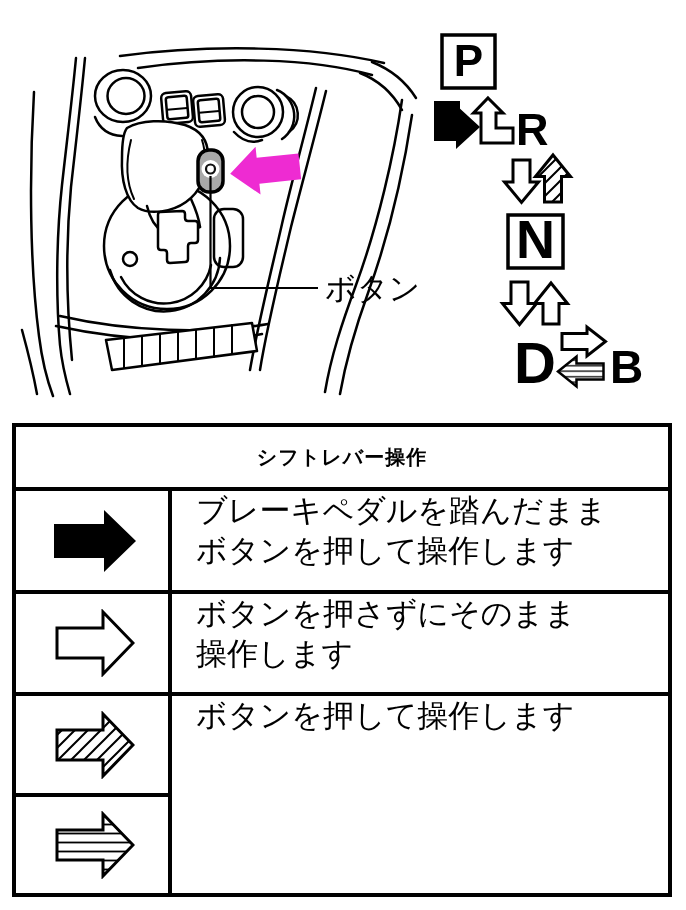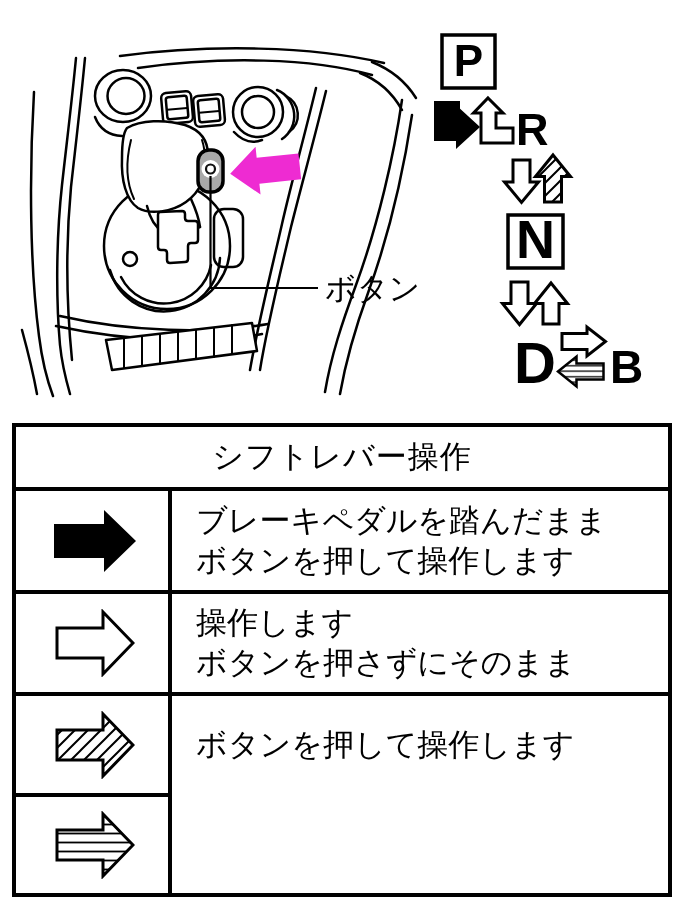--- a/index.html
+++ b/index.html
@@ -11,23 +11,23 @@
   .ln{fill:none;stroke:#000;stroke-width:2.5;stroke-linecap:round;stroke-linejoin:round;}
   .ln-thin{fill:none;stroke:#000;stroke-width:2;stroke-linecap:round;}
   .shape-w{fill:#fff;stroke:#000;stroke-width:2.5;stroke-linejoin:round;}
   .sp-arrow{stroke:#000;stroke-width:3;stroke-linejoin:miter;}
   .sp-box{fill:#fff;stroke:#000;stroke-width:3.5;}
 
   .op-table{position:absolute;left:12px;top:423px;width:660px;height:474px;border:4px solid #000;
             box-sizing:border-box;display:grid;grid-template-columns:156px 1fr;
             grid-template-rows:60px 103px 102px 101px 100px;background:#fff;}
   .t-header{grid-column:1 / 3;display:flex;align-items:center;justify-content:center;
-            font-size:31px;letter-spacing:1px;}
+            font-size:20px;letter-spacing:1px;font-weight:bold;}
   .c-arrow{border-right:4px solid #000;display:flex;align-items:center;justify-content:center;}
-  .c-text{display:flex;flex-direction:column;justify-content:center;padding-left:24px;
+  .c-text{display:flex;flex-direction:column;padding-left:24px;
           font-size:31px;line-height:40px;white-space:nowrap;}
   .r2{border-top:4px solid #000;}
   .c-arrow svg{display:block;margin-left:6px;}
 </style>
 </head>
 <body>
 
 <div class="canvas">
 
   <svg class="figure-svg" width="686" height="412" viewBox="0 0 686 412">
@@ -166,22 +166,22 @@
       <div>ブレーキペダルを踏んだまま</div>
       <div>ボタンを押して操作します</div>
     </div>
 
     <div class="c-arrow r2">
       <svg width="80" height="68" viewBox="0 0 80 68">
         <path d="M48,3 L78,34 L48,65 V49 H2 V19 H48 Z" fill="#fff" stroke="#000" stroke-width="3"></path>
       </svg>
     </div>
     <div class="c-text r2">
+      <div>ボタンを押さずにそのまま</div>
       <div>操作します</div>
-      <div>ボタンを押さずにそのまま</div>
     </div>
 
     <div class="c-arrow r2">
       <svg width="80" height="68" viewBox="0 0 80 68">
         <path d="M48,3 L78,34 L48,65 V49 H2 V19 H48 Z" fill="url(#pat-hatch)" stroke="#000" stroke-width="3"></path>
       </svg>
     </div>
     <div class="c-text r2">
       <div>ボタンを押して操作します</div>
       <div></div>

